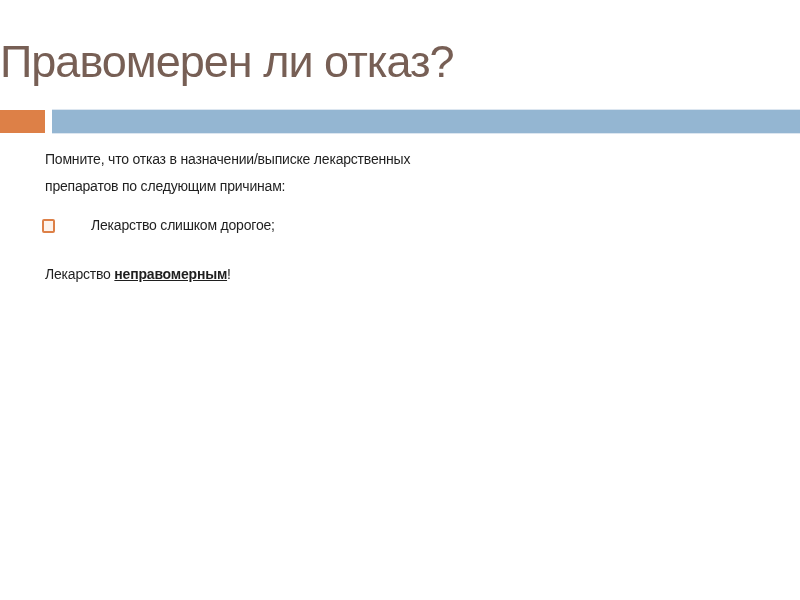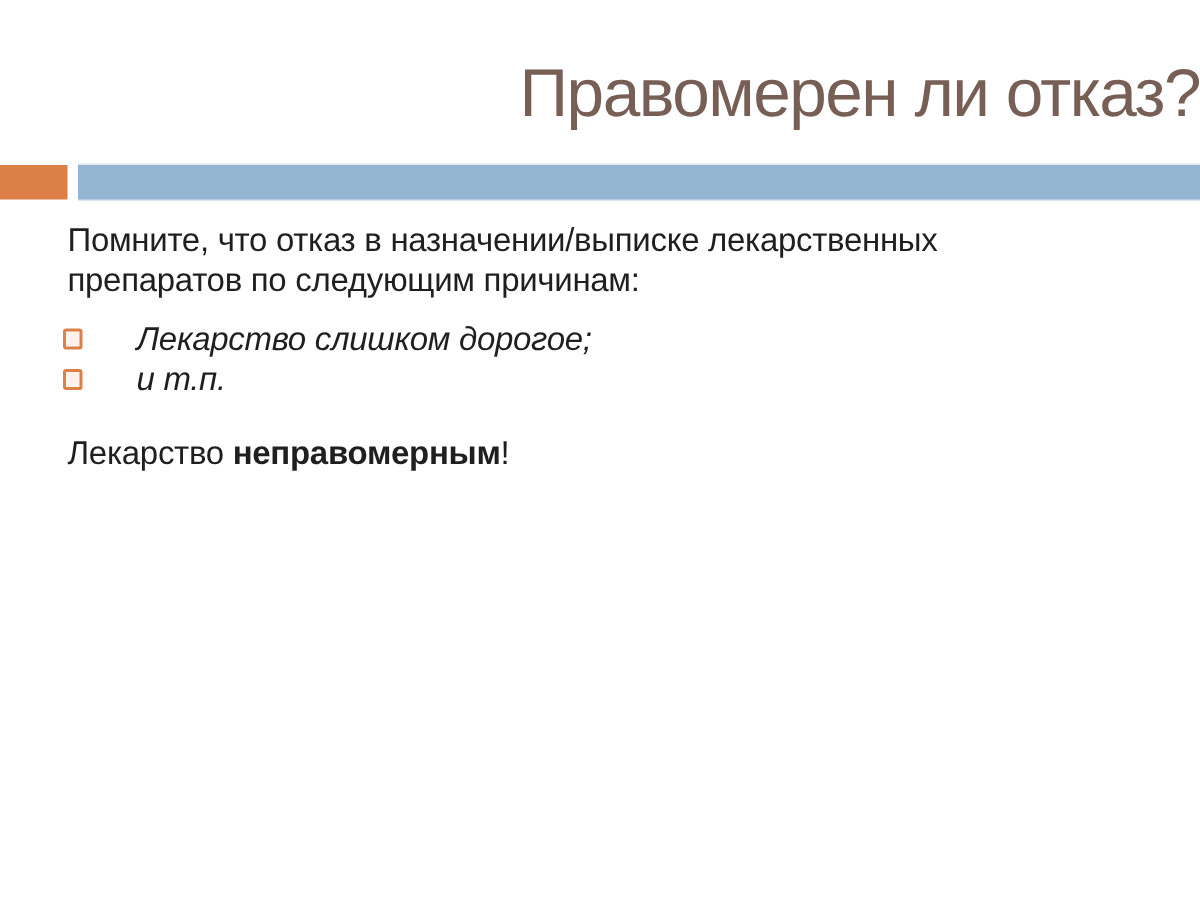--- a/index.html
+++ b/index.html
@@ -17,21 +17,21 @@
     background: #ffffff;
     font-family: "Liberation Sans", sans-serif;
     color: #1f1f1f;
   }
   .title {
     margin: 0;
     position: absolute;
     top: 36px;
     left: 0;
     width: 100%;
-    text-align: right;
+    text-align: left;
     font-size: 45px;
     font-weight: 400;
     letter-spacing: -1px;
     color: #775F55;
   }
   .band {
     position: absolute;
     top: 110px;
     left: 0;
     width: 800px;
@@ -48,33 +48,32 @@
     flex: 1;
     height: 100%;
     background: #94B6D2;
     box-shadow: 0 -1px 0 #dce6f0, 0 1px 0 #dce6f0;
   }
   .content {
     position: absolute;
     top: 146px;
     left: 40px;
     width: 710px;
-    font-size: 22px;
+    font-size: 14px;
     line-height: 27px;
     letter-spacing: -0.2px;
   }
   .intro {
     margin: 0 0 0 5px;
     white-space: pre-line;
   }
   .bullets {
     list-style: none;
     margin: 12px 0 12px 0;
     padding: 0;
-    font-style: italic;
   }
   .bullet {
     display: flex;
     align-items: flex-start;
   }
   .marker {
     flex: 0 0 auto;
     width: 9px;
     height: 10px;
     margin: 7px 0 0 2px;
@@ -84,20 +83,21 @@
   }
   .bullet-text {
     margin-left: 36px;
     white-space: pre-line;
   }
   .verdict {
     margin: 22px 0 0 5px;
   }
   .verdict .bold {
     font-weight: 700;
+    text-decoration: underline;
   }
   .conclusion {
     margin: 0 0 0 48px;
     white-space: pre-line;
   }
 </style>
 </head>
 <body>
 
 <div class="slide">
@@ -112,23 +112,19 @@
   <div class="content">
 
     <p class="intro">Помните, что отказ в назначении/выписке лекарственных
 препаратов по следующим причинам:</p>
 
     <ul class="bullets">
       <li class="bullet">
         <span class="marker"></span>
         <span class="bullet-text">Лекарство слишком дорогое;</span>
       </li>
-      <li class="bullet">
-        <span class="marker"></span>
-        <span class="bullet-text">и т.п.</span>
-      </li>
     </ul>
 
     <p class="verdict"><span>Лекарство </span><span class="bold">неправомерным</span><span>!</span></p>
 
 
   </div>
 </div>
 
 </body></html>

